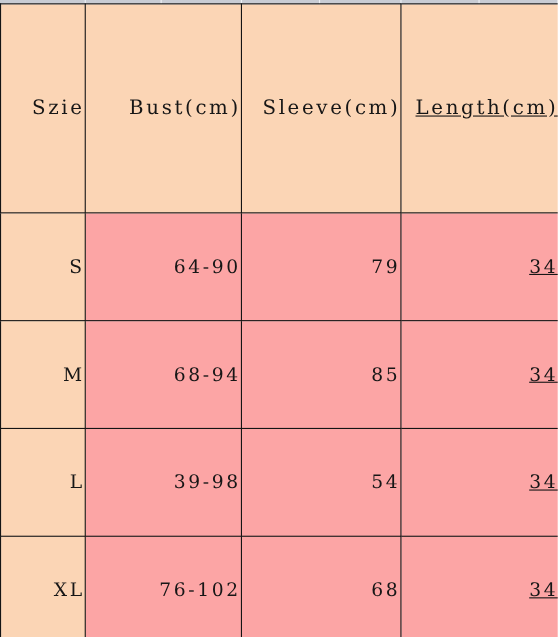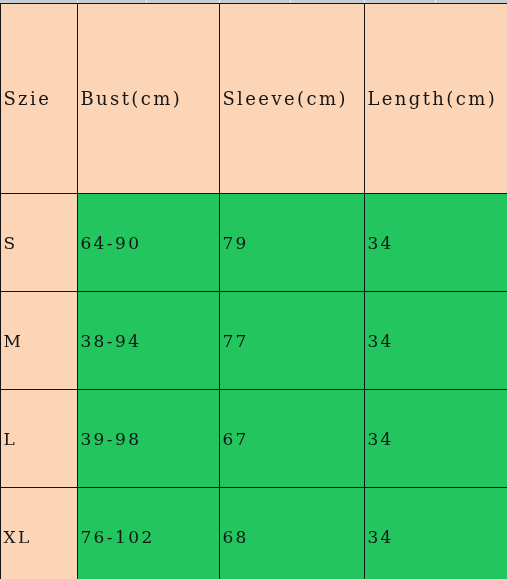--- a/index.html
+++ b/index.html
@@ -44,48 +44,48 @@
     left: 0;
     top: 3px;
     width: 507px;
     border-collapse: collapse;
     table-layout: fixed;
   }
 
   .size-table td {
     border: 1px solid #141414;
     padding: 0;
-    text-align: left;
+    text-align: right;
     vertical-align: middle;
     color: #161616;
     font-size: 17px;
     letter-spacing: 2.4px;
     text-indent: 2.4px;
     font-weight: 400;
     white-space: nowrap;
   }
 
   
   .size-table tr td:first-child { border-left: 1px solid #141414; }
-  .size-table tr td:last-child  { border-right: none; }
+  .size-table tr td:last-child  { border-right: none; text-decoration: underline; }
 
   .col-size   { width: 77px; }
   .col-bust   { width: 142px; }
   .col-sleeve { width: 145px; }
   .col-length { width: 143px; }
 
   .header-row td {
     height: 189px;
     background: #fbd5b5;
     font-size: 18px;
   }
 
   .data-row td {
     height: 97px;
-    background: #22c55e;
+    background: #fca5a5;
   }
   .data-row td.size-cell {
     background: #fbd5b5;
   }
 </style>
 </head>
 <body>
 
 <div id="sheet">
 
@@ -115,29 +115,29 @@
 
       <tr class="data-row">
         <td class="size-cell">S</td>
         <td>64-90</td>
         <td>79</td>
         <td>34</td>
       </tr>
 
       <tr class="data-row">
         <td class="size-cell">M</td>
-        <td>38-94</td>
-        <td>77</td>
+        <td>68-94</td>
+        <td>85</td>
         <td>34</td>
       </tr>
 
       <tr class="data-row">
         <td class="size-cell">L</td>
         <td>39-98</td>
-        <td>67</td>
+        <td>54</td>
         <td>34</td>
       </tr>
 
       <tr class="data-row">
         <td class="size-cell">XL</td>
         <td>76-102</td>
         <td>68</td>
         <td>34</td>
       </tr>
     </tbody>

